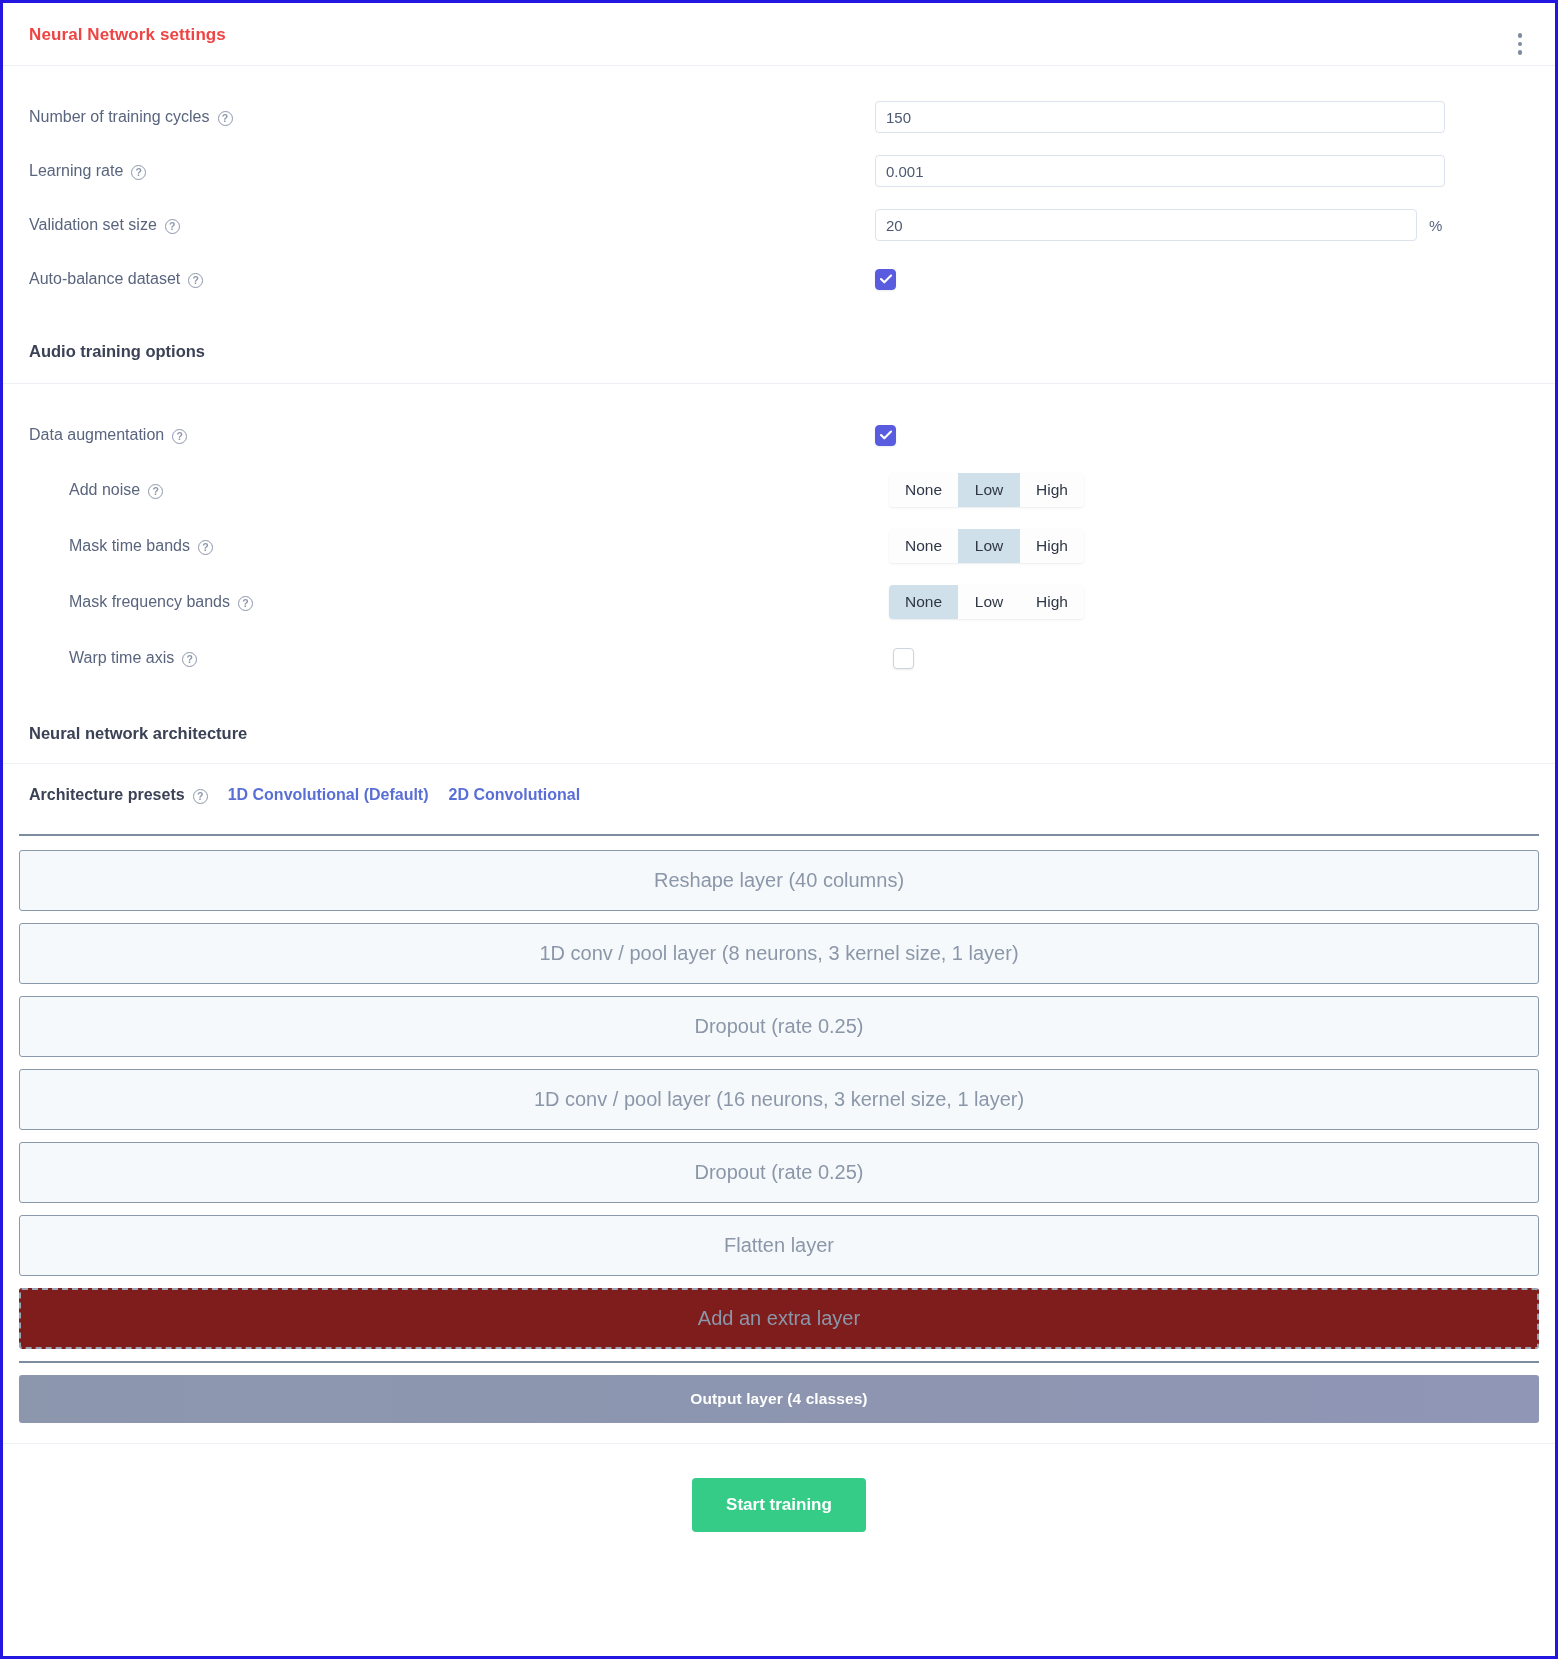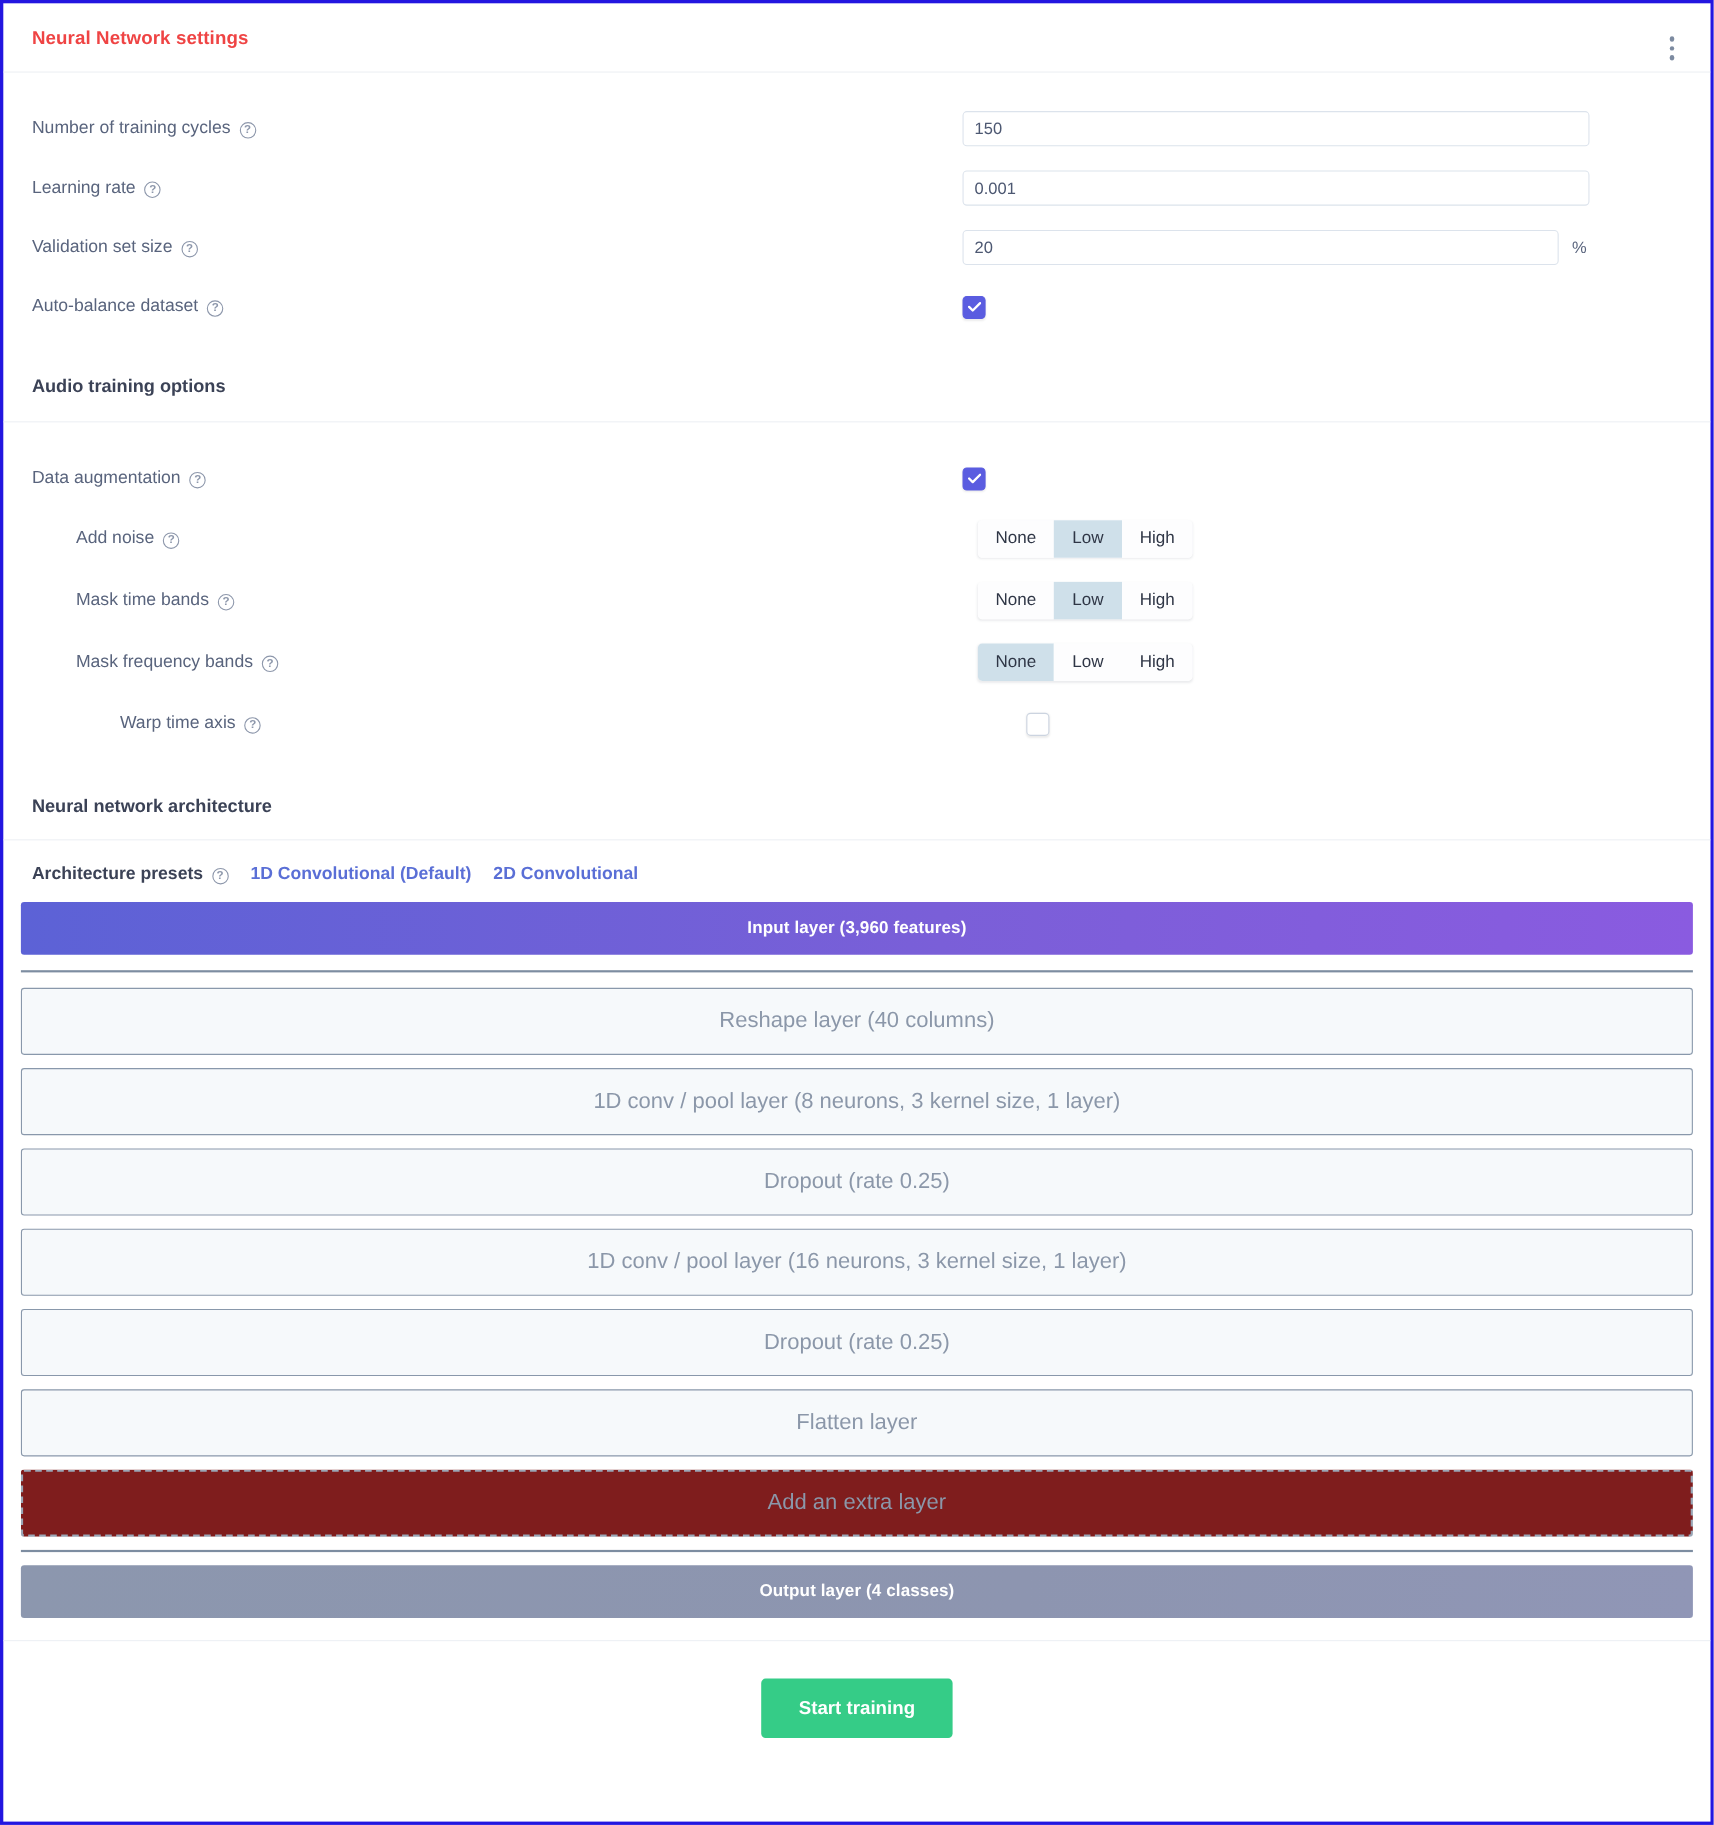--- a/index.html
+++ b/index.html
@@ -370,21 +370,21 @@
       </div>
       <div class="seg-wrap">
         <div class="seg">
           <button class="active">None</button>
           <button>Low</button>
           <button>High</button>
         </div>
       </div>
     </div>
 
-    <div class="row" style="min-height:56px;margin-left:40px;">
+    <div class="row" style="min-height:56px;">
       <div class="row-label indent">
         <span>Warp time axis</span>
         <span class="help">?</span>
       </div>
       <div class="cbox-wrap" style="padding-left:18px;">
         <span class="cbox off">
           
         </span>
       </div>
     </div>
@@ -397,21 +397,20 @@
     <span class="lbl">
       <span>Architecture presets</span>
       <span class="help">?</span>
     </span>
     <a>1D Convolutional (Default)</a>
     <a>2D Convolutional</a>
   </div>
 
   <div class="arch">
 
-    <div class="layer-bar input">Input layer (3,960 features)</div>
 
     <div class="hrule"></div>
 
     <div class="layer-box">Reshape layer (40 columns)</div>
     <div class="layer-box">1D conv / pool layer (8 neurons, 3 kernel size, 1 layer)</div>
     <div class="layer-box">Dropout (rate 0.25)</div>
     <div class="layer-box">1D conv / pool layer (16 neurons, 3 kernel size, 1 layer)</div>
     <div class="layer-box">Dropout (rate 0.25)</div>
     <div class="layer-box">Flatten layer</div>
 

